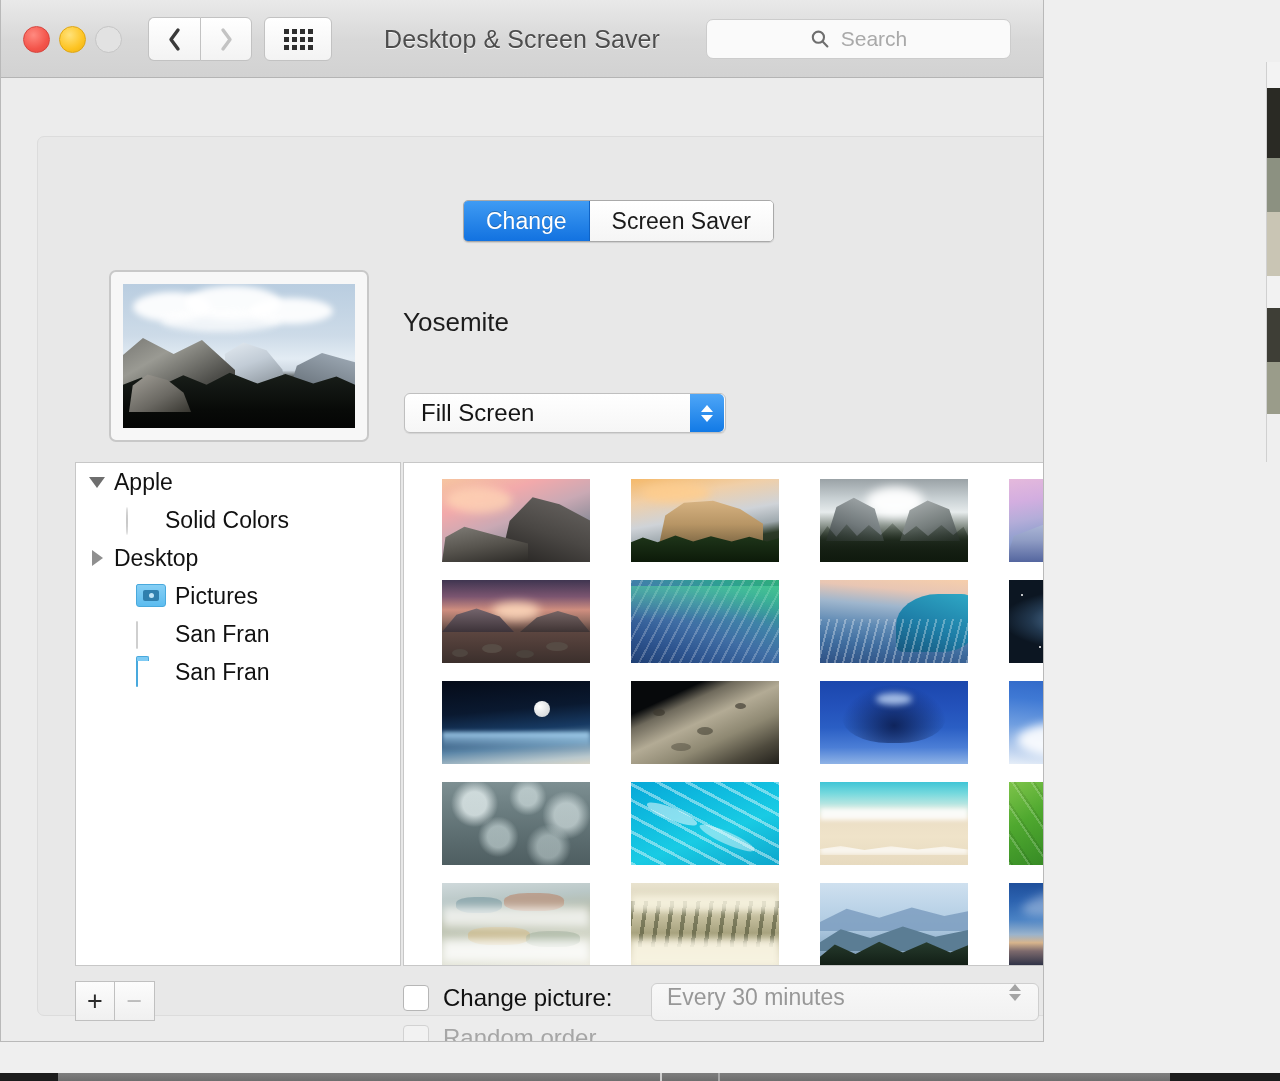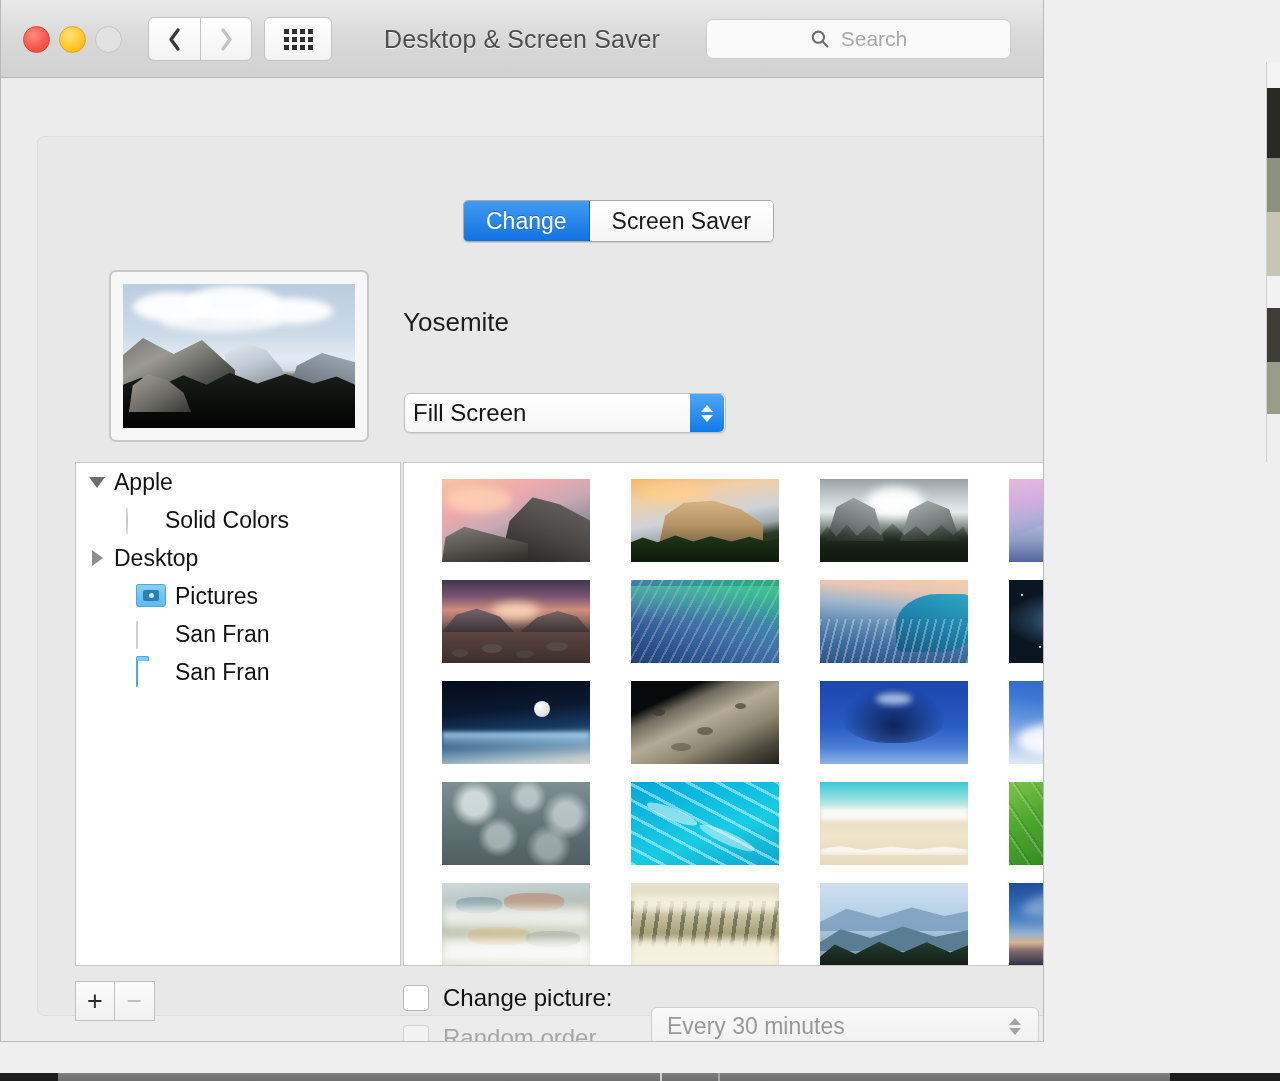--- a/index.html
+++ b/index.html
@@ -227,21 +227,21 @@
   .fill-popup {
     position: absolute; left: 403px; top: 315px;
     width: 322px; height: 40px;
     background: linear-gradient(to bottom, #ffffff, #f6f6f6);
     border: 1px solid #bfbfbf;
     border-radius: 6px;
     box-sizing: border-box;
     display: flex; align-items: center;
     box-shadow: 0 1px 1px rgba(0,0,0,.09);
   }
-  .fill-popup .label { flex: 1; padding-left: 8px; font-size: 24px; color: #151515; }
+  .fill-popup .label { flex: 1; padding-left: 16px; font-size: 24px; color: #151515; }
   .stepper-blue {
     width: 34px; height: 38px;
     margin-right: 1px;
     border-radius: 0 5px 5px 0;
     background: linear-gradient(to bottom, #4ea6f7, #127ae6);
     display: flex; flex-direction: column; align-items: center; justify-content: center;
     gap: 3px;
   }
   .stepper-blue .up, .stepper-blue .dn {
     width: 0; height: 0; border-left: 6px solid transparent; border-right: 6px solid transparent;
@@ -368,21 +368,21 @@
   .cbx.dim { background: #f2f2f2; border-color: #d2d2d2; }
   .change-lbl { font-size: 24px; color: #111; }
 
   .interval-popup {
     position: absolute; left: 650px; top: 905px;
     width: 388px; height: 38px;
     background: linear-gradient(to bottom, #f8f8f8, #f1f1f1);
     border: 1px solid #cecece;
     border-radius: 6px;
     box-sizing: border-box;
-    display: flex; align-items: center; margin-top: 24px;
+    display: flex; 
   }
   .interval-popup .label { flex: 1; padding-left: 15px; font-size: 23px; color: #989898; }
   .stepper-gray {
     width: 30px; margin-right: 8px;
     display: flex; flex-direction: column; align-items: center; gap: 3px;
   }
   .stepper-gray .up, .stepper-gray .dn {
     width: 0; height: 0; border-left: 6px solid transparent; border-right: 6px solid transparent;
   }
   .stepper-gray .up { border-bottom: 7px solid #a4a4a4; }

